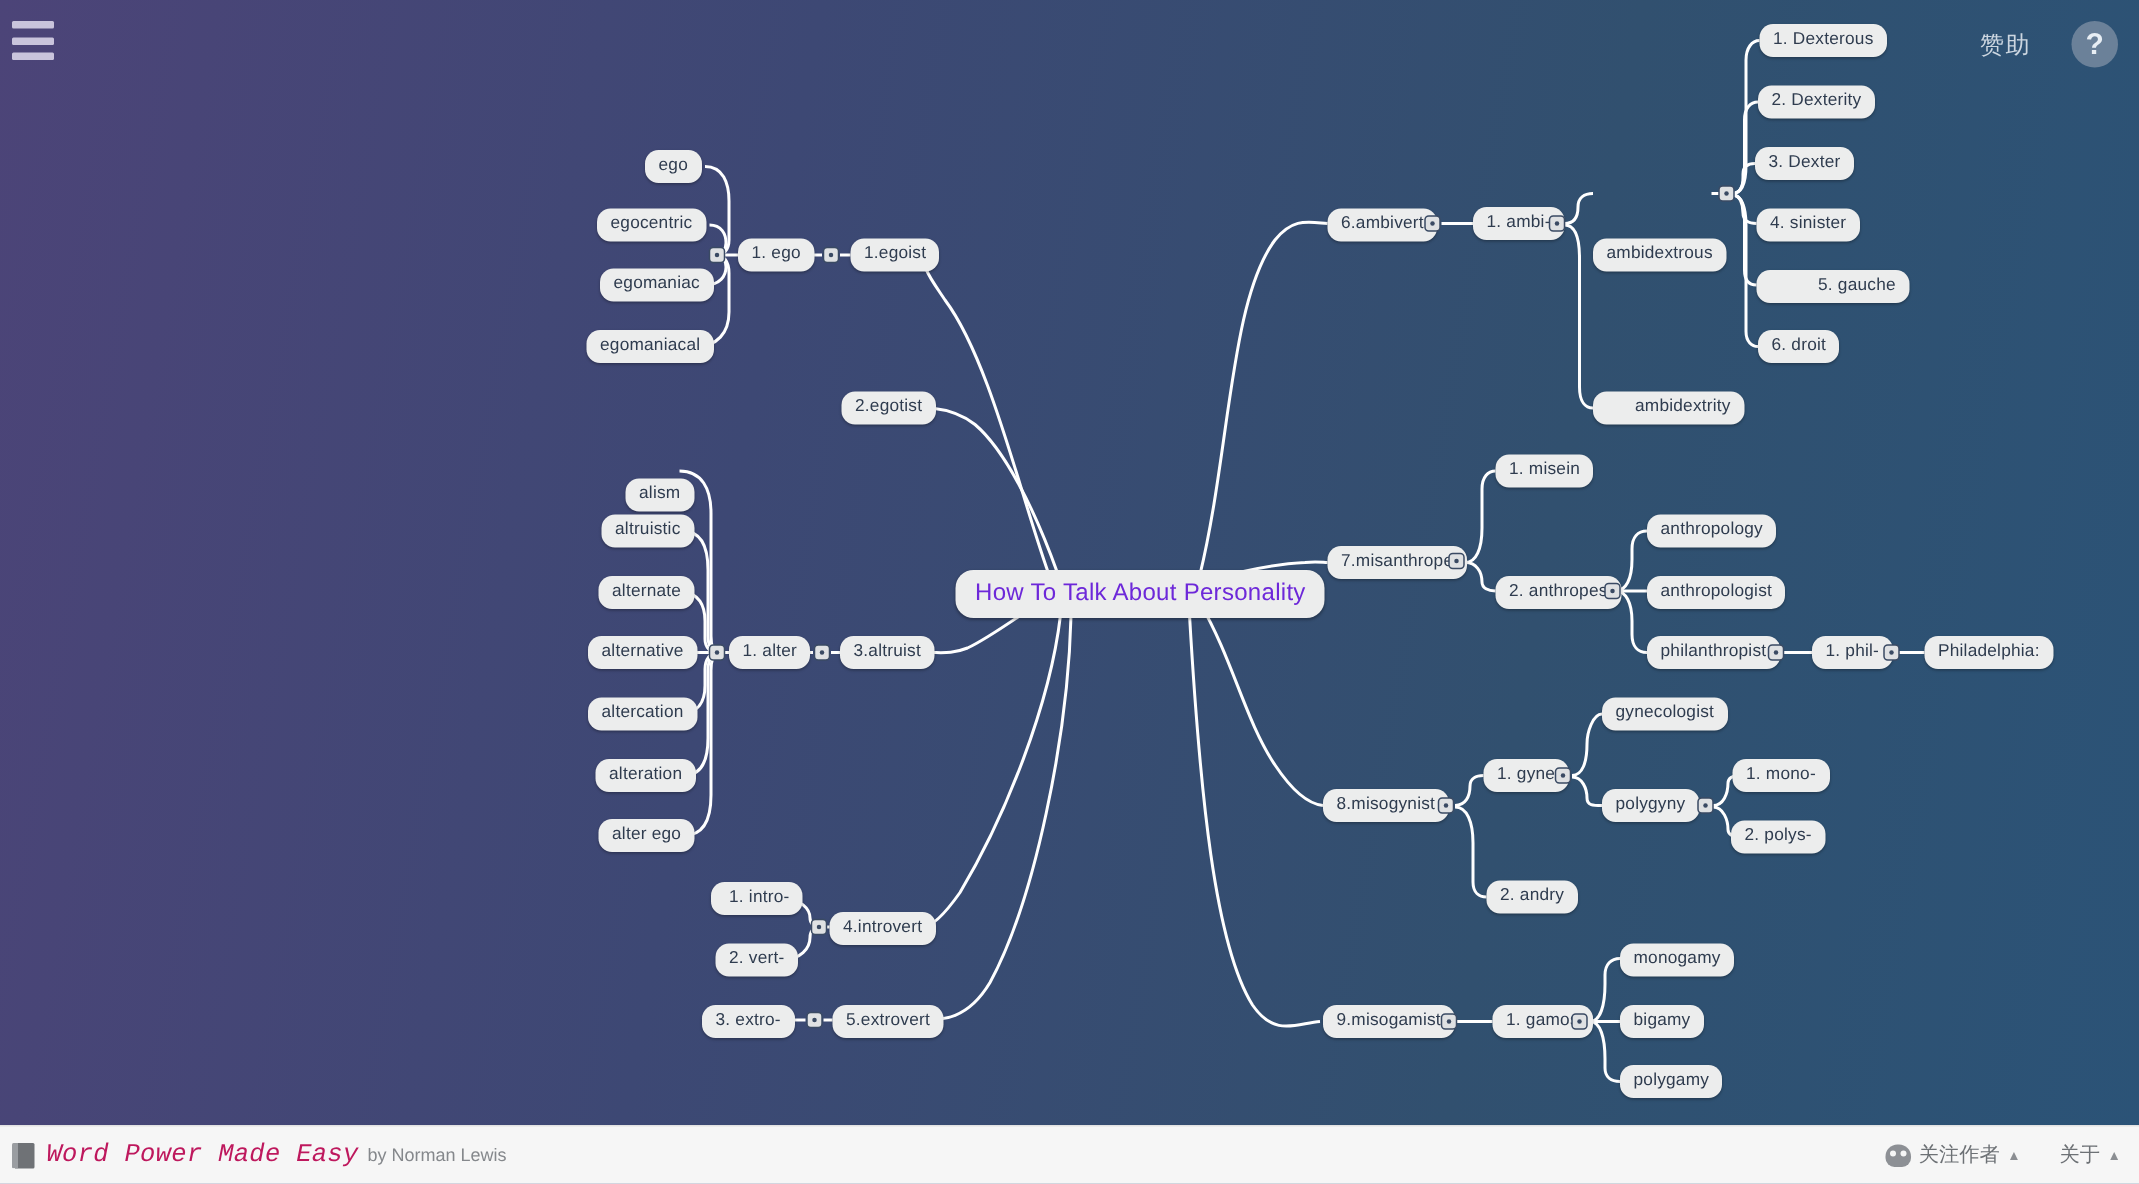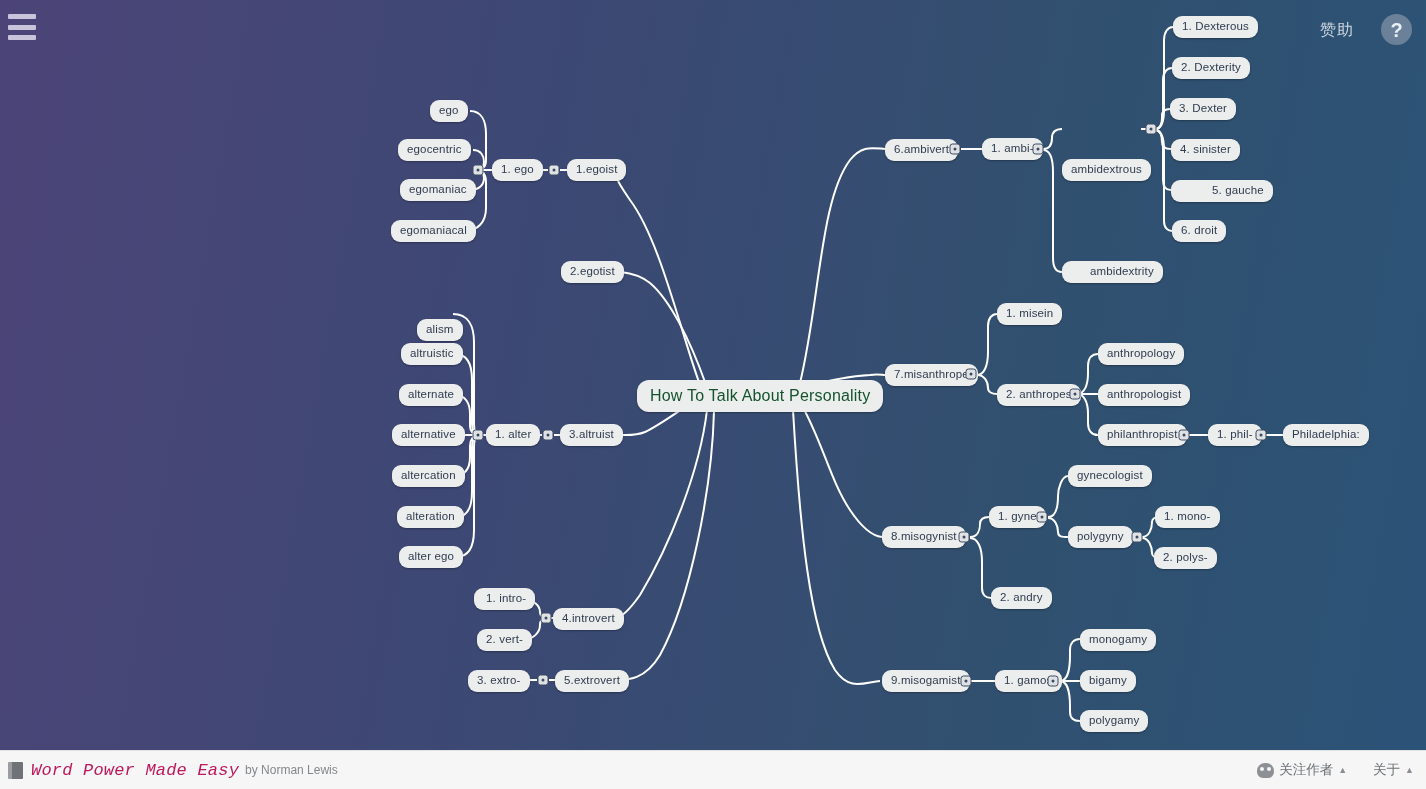--- a/index.html
+++ b/index.html
@@ -40,21 +40,21 @@
     white-space: nowrap;
     box-shadow: 0 1px 2px rgba(0,0,0,0.30);
     letter-spacing: .15px;
   }
   .node.root {
     font-size: 16px;
     line-height: 19px;
     padding: 6px 13px 7px 13px;
     border-radius: 12px;
     letter-spacing: .2px;
-    color: #14532d;
+    color: #6d28d9;
   }
   .node.lvl1 { font-size: 11.5px; }
 
   
   .toggle {
     position: absolute;
     width: 11px; height: 11px;
     transform: translate(-50%, -50%);
     border-radius: 3px;
     background: #dfe1e3;

